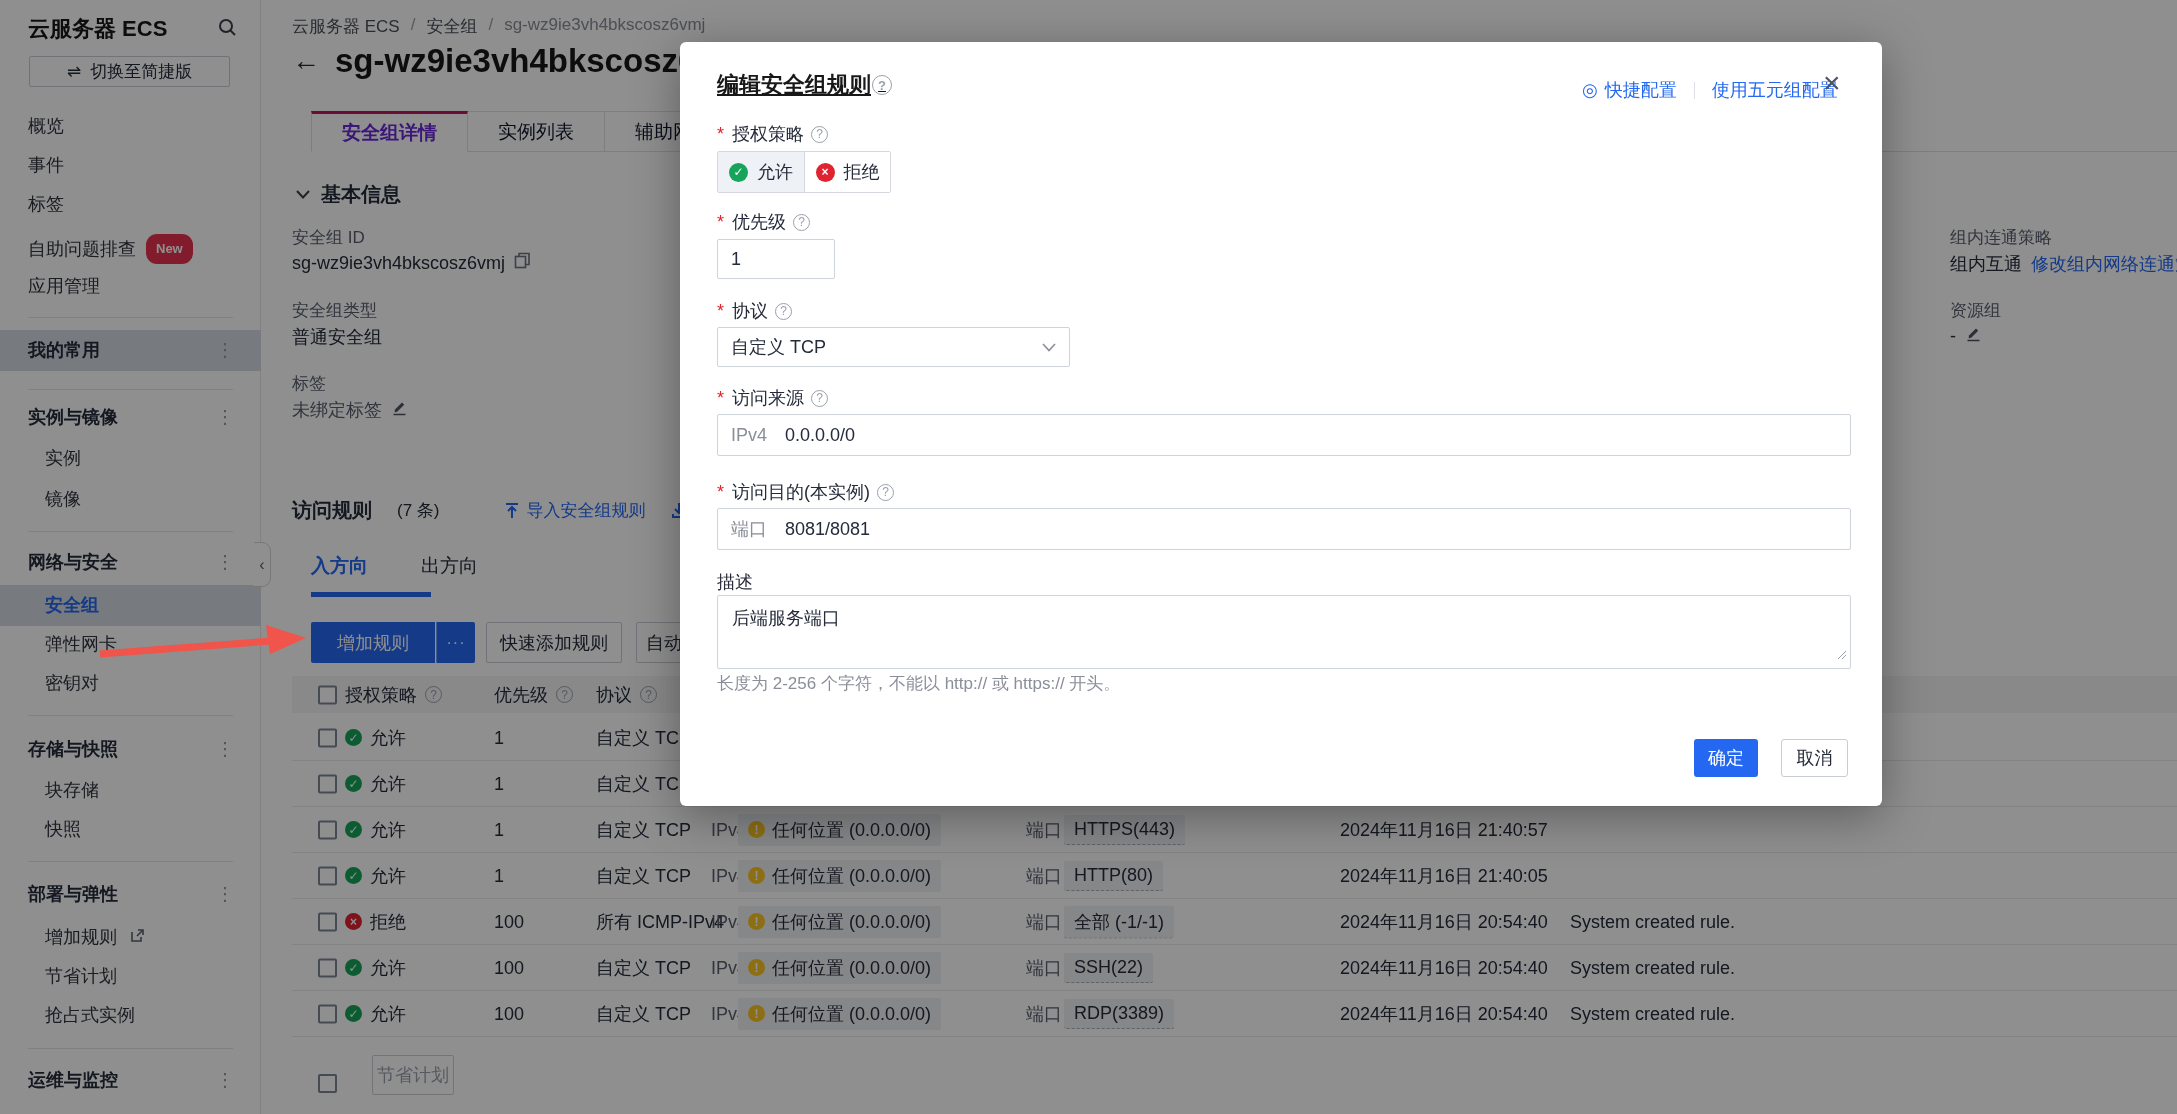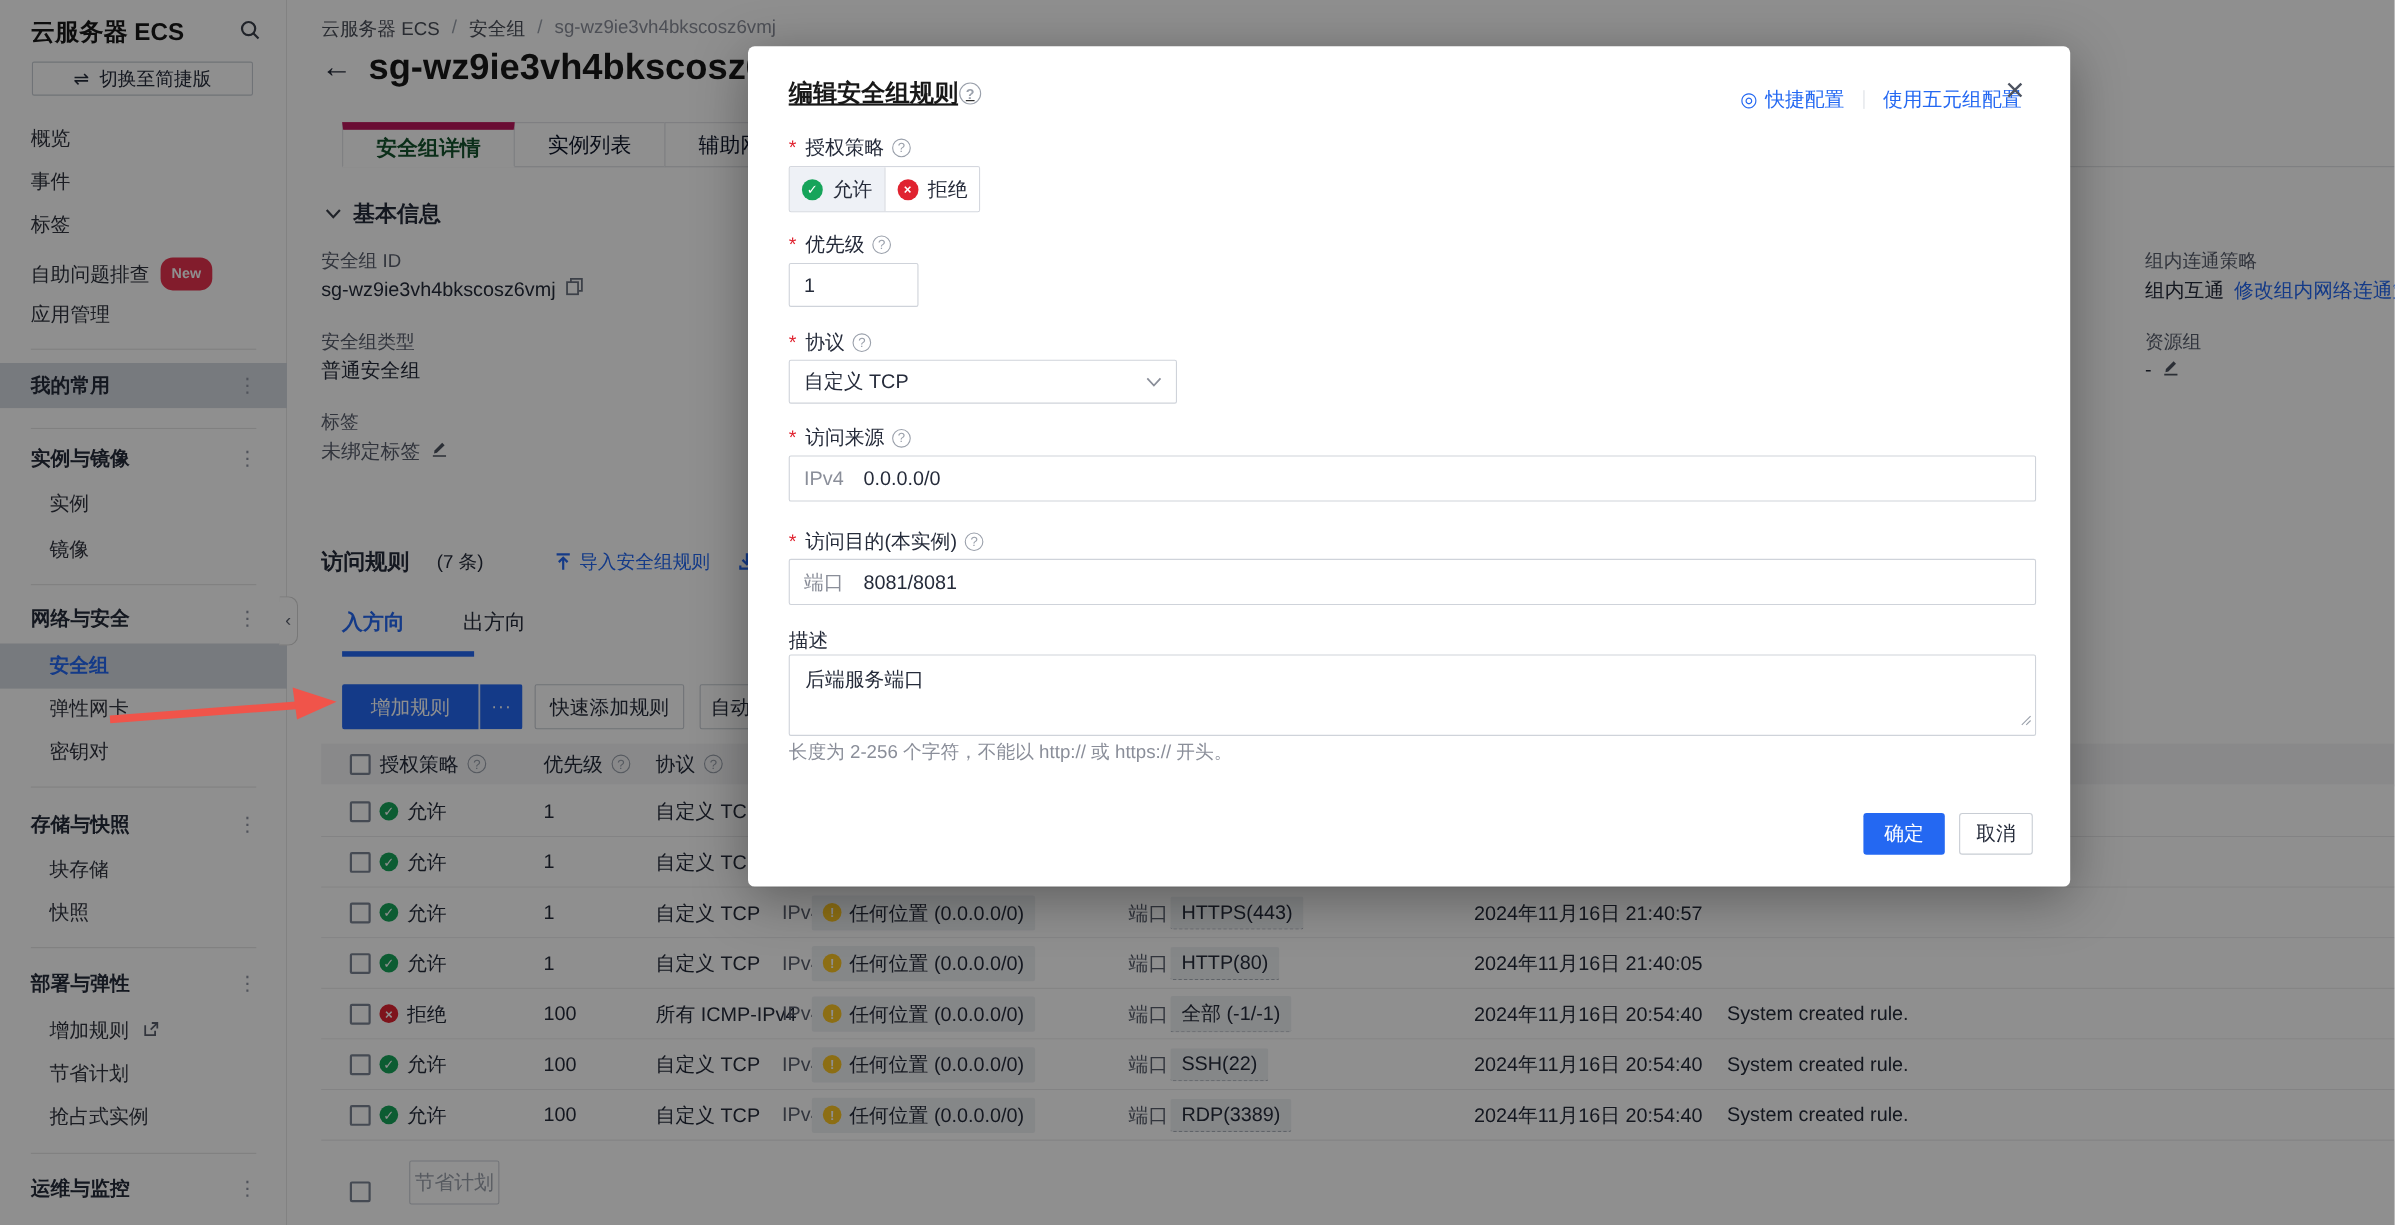--- a/index.html
+++ b/index.html
@@ -33,21 +33,21 @@
   .crumb { position:absolute; left:31px; top:15px; display:flex; gap:11px; font-size:17px; white-space:nowrap; }
   .crumb .c1 { color:#4a4f59; cursor:pointer; }
   .crumb .sep { color:#9aa0ab; }
   .crumb .c2 { color:#8a8e99; }
   .ptitle { position:absolute; left:31px; top:42px; display:flex; align-items:center; gap:15px; }
   .back { font-size:28px; color:#252b3a; cursor:pointer; line-height:1; }
   .ptitle b { font-size:33px; color:#181818; letter-spacing:0; white-space:nowrap; }
   .tabs { position:absolute; left:50px; top:111px; display:flex; z-index:2; }
   .tab { height:41px; padding:0 30px; display:flex; align-items:center; font-size:19px; color:#0f172a;
          border:1px solid #dfe1e6; background:#fff; margin-right:-1px; cursor:pointer; }
-  .tab.on { border-top:7px solid #be185d; border-bottom:1px solid #fff; color:#14532d; font-weight:bold; position:relative; z-index:3; }
+  .tab.on { border-top:3px solid #be185d; border-bottom:1px solid #fff; color:#6d28d9; font-weight:bold; position:relative; z-index:3; }
   .tabline { position:absolute; left:50px; right:0; top:151px; height:1px; background:#dfe1e6; }
 
   .sec-title { position:absolute; display:flex; align-items:center; gap:11px; font-size:20px; font-weight:bold; color:#252b3a; }
   .flabel { position:absolute; font-size:17px; color:#595f6d; white-space:nowrap; }
   .fvalue { position:absolute; font-size:18px; color:#252b3a; display:flex; align-items:center; gap:9px; white-space:nowrap; }
   .bluelink { color:#2468f2; cursor:pointer; }
 
   .rules-head { position:absolute; left:31px; top:497px; display:flex; align-items:center; gap:25px; white-space:nowrap; }
   .rules-head b { font-size:20px; }
   .rules-count { font-size:17px; color:#252b3a; }
@@ -535,15 +535,15 @@
     <textarea style="">后端服务端口</textarea>
     <span class="resize-grip">
       <svg width="10" height="10" viewBox="0 0 10 10">
           <line x1="1" y1="9" x2="9" y2="1" stroke="#9aa0ab" stroke-width="1"></line>
           <line x1="5" y1="9" x2="9" y2="5" stroke="#9aa0ab" stroke-width="1"></line>
         </svg>
     </span>
   </div>
   <div class="m-hint" style="top:630px">长度为 2-256 个字符，不能以 http:// 或 https:// 开头。</div>
 
-  <div class="m-btn btn-blue" style="left:1014px; top:697px; width:74px">确定</div>
+  <div class="m-btn btn-blue" style="left:1014px; top:697px; width:64px">确定</div>
   <div class="m-btn btn-white" style="left:1101px; top:697px; width:67px">取消</div>
 </div>
 
 </body></html>

